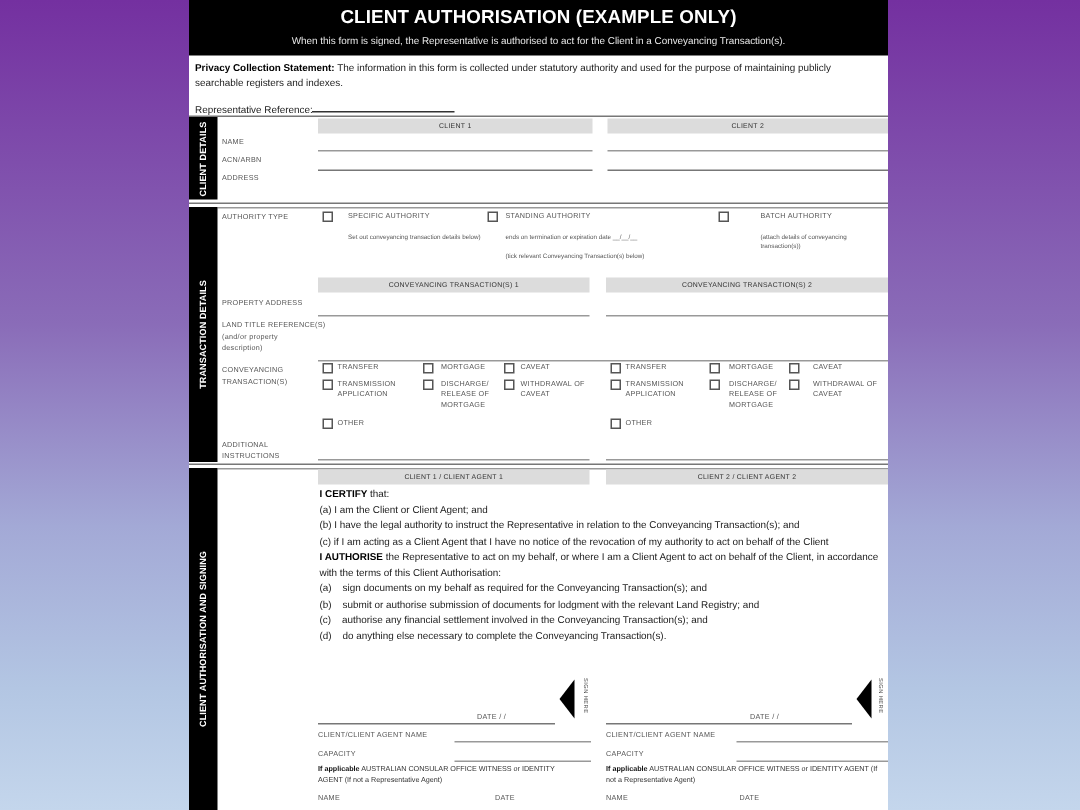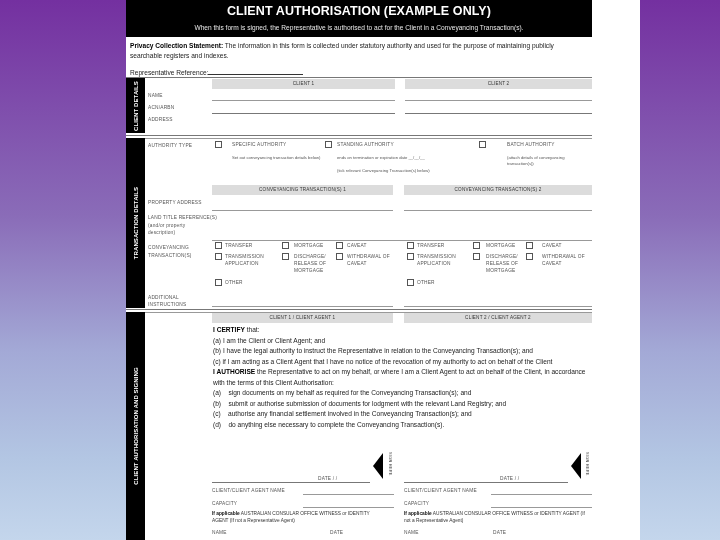--- a/index.html
+++ b/index.html
@@ -3,21 +3,21 @@
 <meta charset="utf-8">
 <style>
   html, body { margin: 0; padding: 0; }
   body {
     width: 720px; height: 540px; overflow: hidden; position: relative;
     background: linear-gradient(180deg, #7430a0 0%, #8a6cb8 40%, #a3a9d6 65%, #b3c6e3 85%, #c4d6ec 100%);
     font-family: "Liberation Sans", sans-serif;
   }
   .page {
     position: absolute; left: 126px; top: 0; width: 466px; height: 540px;
-    background: #ffffff; overflow: hidden; padding-left: 48px;
+    background: #ffffff; overflow: hidden;
   }
   .abs { position: absolute; }
   .titlebar { left: 0; top: 0; width: 466px; height: 37px; background: #000; color: #fff; text-align: center; }
   .titlebar .t1 { position: absolute; left: 0; right: 0; top: 4px; font-size: 12.5px; font-weight: bold; letter-spacing: 0.1px; }
   .titlebar .t2 { position: absolute; left: 0; right: 0; top: 24px; font-size: 6.6px; color: #e8e8e8; }
   .privacy { left: 4px; top: 41px; width: 456px; font-size: 6.6px; line-height: 10px; color: #222; }
   .privacy b { color: #000; }
   .repref { left: 4px; top: 68px; font-size: 6.6px; color: #222; }
   .repref .line { display: inline-block; width: 95px; border-bottom: 0.8px solid #333; height: 6px; vertical-align: baseline; }
   .sidebar { background: #000; width: 19px; }

